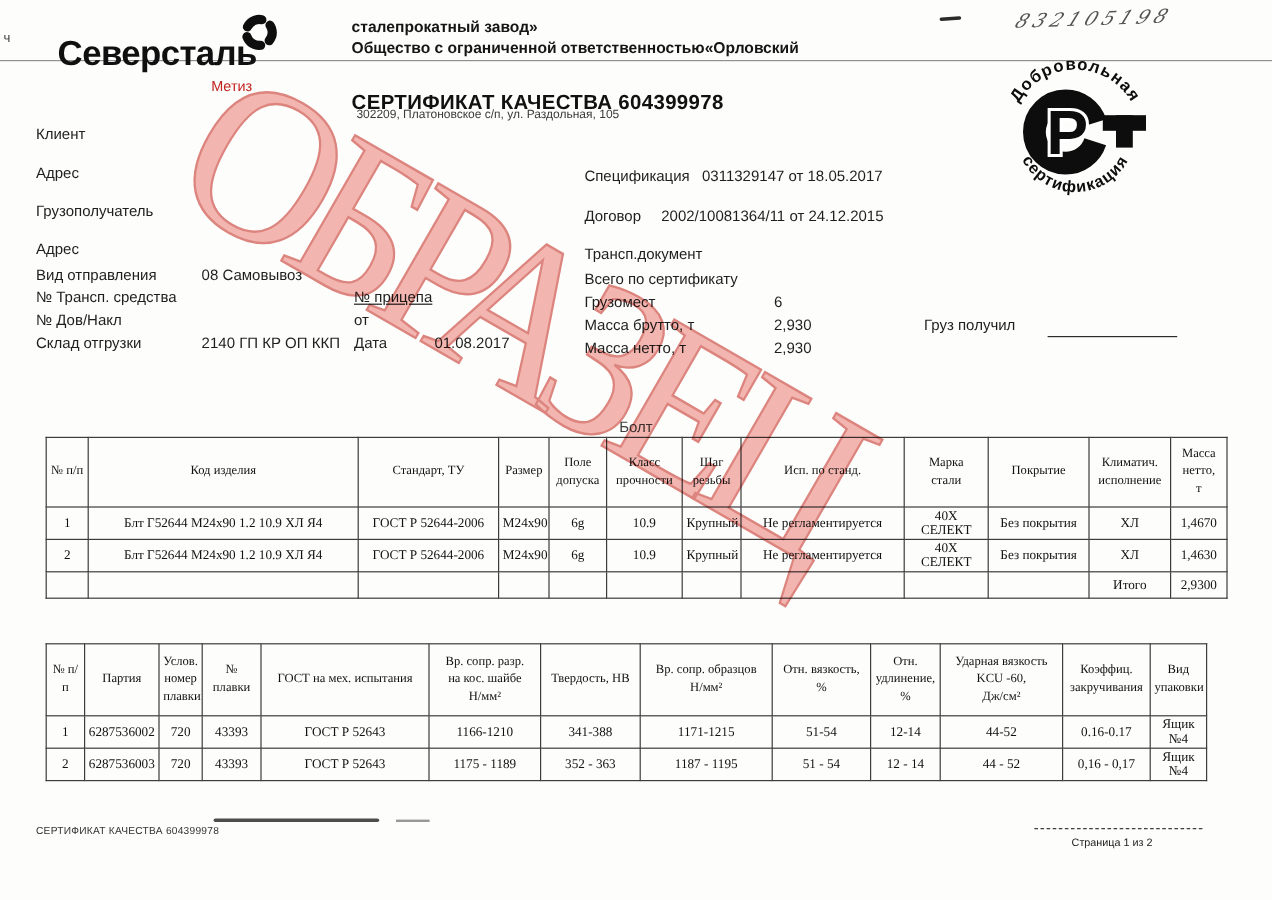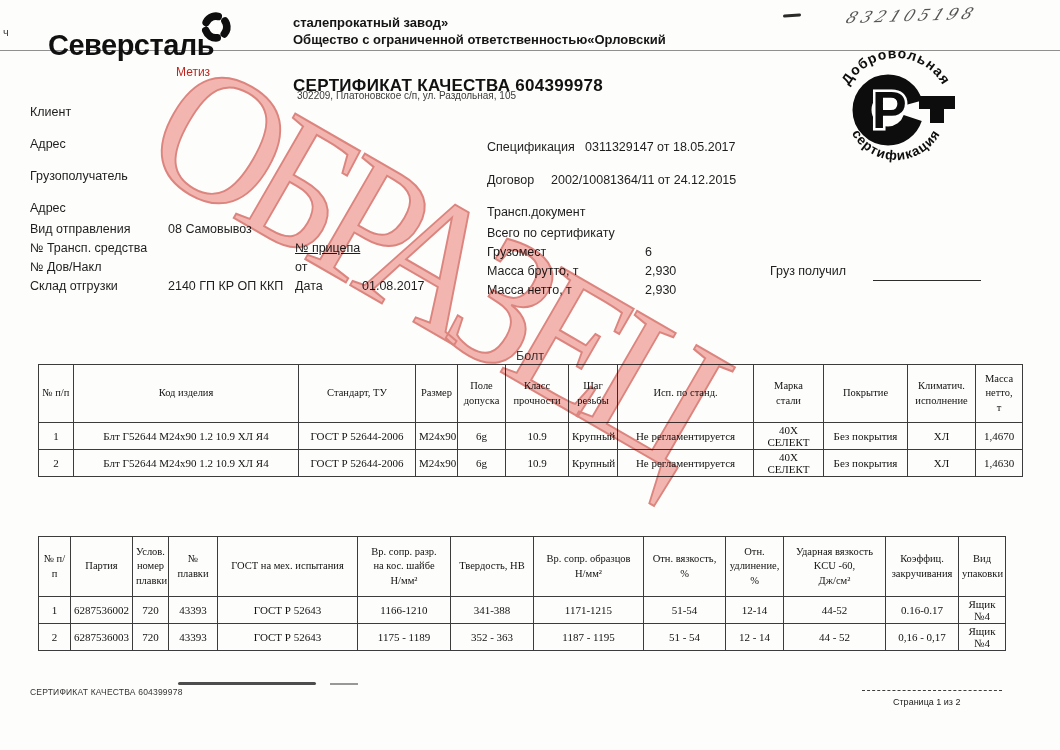--- a/index.html
+++ b/index.html
@@ -198,20 +198,34 @@
           <td>ГОСТ Р 52644-2006</td>
           <td>М24х90</td>
           <td>6g</td>
           <td>10.9</td>
           <td>Крупный</td>
           <td>Не регламентируется</td>
           <td>40Х СЕЛЕКТ</td>
           <td>Без покрытия</td>
           <td>ХЛ</td>
           <td>1,4630</td>
+        </tr>
+        <tr>
+          <td></td>
+          <td></td>
+          <td></td>
+          <td></td>
+          <td></td>
+          <td></td>
+          <td></td>
+          <td></td>
+          <td></td>
+          <td></td>
+          <td>Итого</td>
+          <td>2,9300</td>
         </tr>
       </tbody>
   </table>
 
   <table id="table2">
     <colgroup>
       <col style="width:32px">
         <col style="width:62px">
         <col style="width:36px">
         <col style="width:49px">

